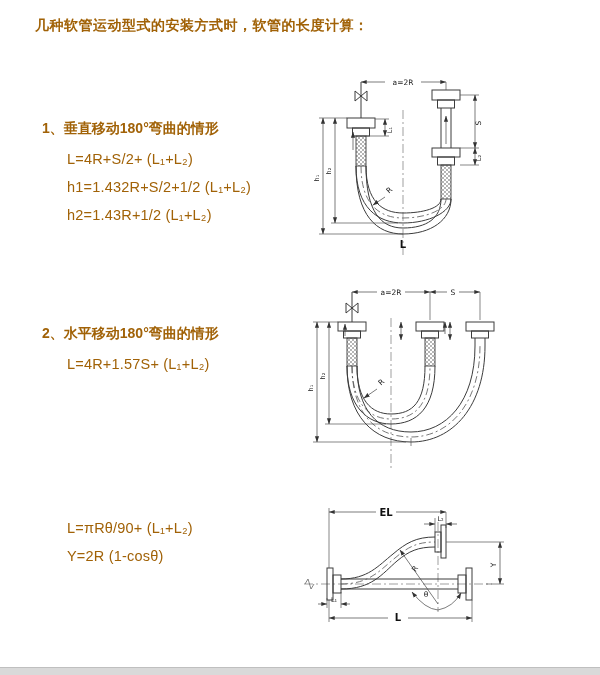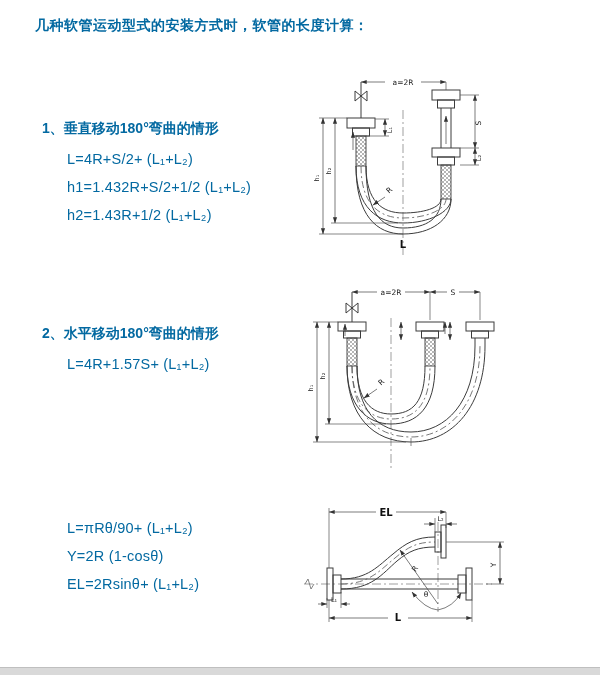--- a/index.html
+++ b/index.html
@@ -1,17 +1,17 @@
 <!DOCTYPE html>
 <html><head>
 <meta charset="utf-8">
 <style>
   html,body{margin:0;padding:0;background:#fff;}
   .page{position:relative;width:600px;height:675px;background:#ffffff;overflow:hidden;
-        font-family:"Liberation Sans",sans-serif;color:#0369a1;}
+        font-family:"Liberation Sans",sans-serif;color:#a16207;}
   .title{position:absolute;left:35px;top:17px;font-size:14px;font-weight:bold;letter-spacing:.5px;white-space:nowrap;}
   .sec{position:absolute;width:275px;}
   .sec .heading{font-size:14px;font-weight:bold;margin-bottom:13px;white-space:nowrap;margin-top:19px;}
   .sec .formula{font-size:14.5px;font-weight:normal;padding-left:25px;margin-bottom:12px;white-space:nowrap;letter-spacing:.2px;}
   .s1{left:42px;top:101px;}
   .s2{left:42px;top:306px;}
   .s3{left:42px;top:520px;}
   .diag{position:absolute;}
   .d1{left:303px;top:70px;}
   .d2{left:301px;top:276px;}
@@ -42,21 +42,20 @@
   </div>
 
   <div class="sec s2">
     <div class="heading">2、水平移动180°弯曲的情形</div>
     <div class="formula">L=4R+1.57S+ (L₁+L₂)</div>
   </div>
 
   <div class="sec s3">
     <div class="formula">L=πRθ/90+ (L₁+L₂)</div>
     <div class="formula">Y=2R (1-cosθ)</div>
-    <div class="formula">EL=2Rsinθ+ (L₁+L₂)</div>
   </div>
 
   <svg class="diag d1" width="292" height="192" viewBox="0 0 292 192">
     <defs>
       <marker id="arw" viewBox="0 0 10 10" refX="9.5" refY="5" markerWidth="6" markerHeight="6" orient="auto-start-reverse" markerUnits="userSpaceOnUse">
         <path d="M0,1.5 L10,5 L0,8.5 Z" fill="#333"></path>
       </marker>
       <pattern id="braid" width="4" height="4" patternUnits="userSpaceOnUse">
         <path d="M0,4 L4,0 M0,0 L4,4" stroke="#6a6a6a" stroke-width="0.5" fill="none"></path>
       </pattern>

